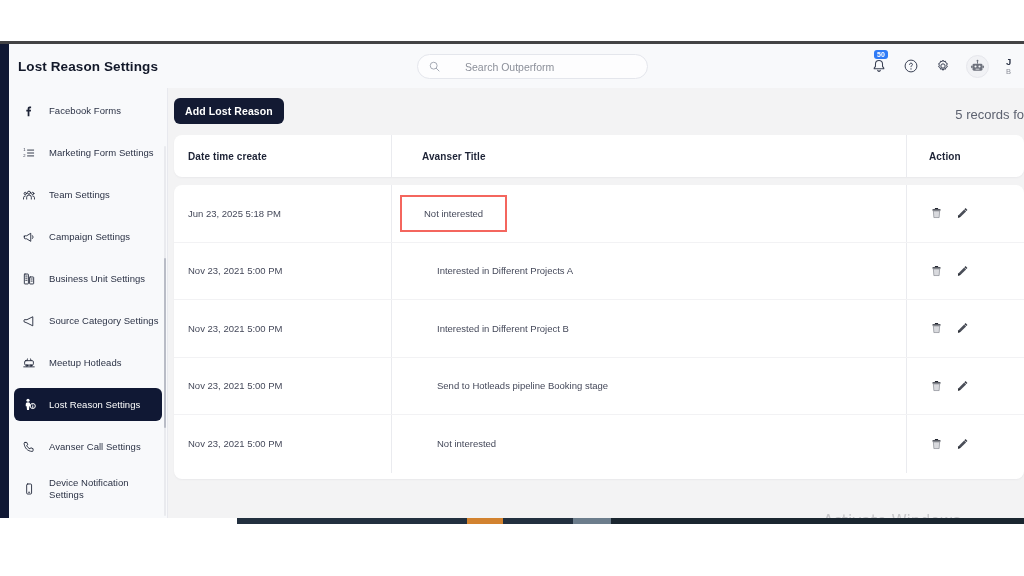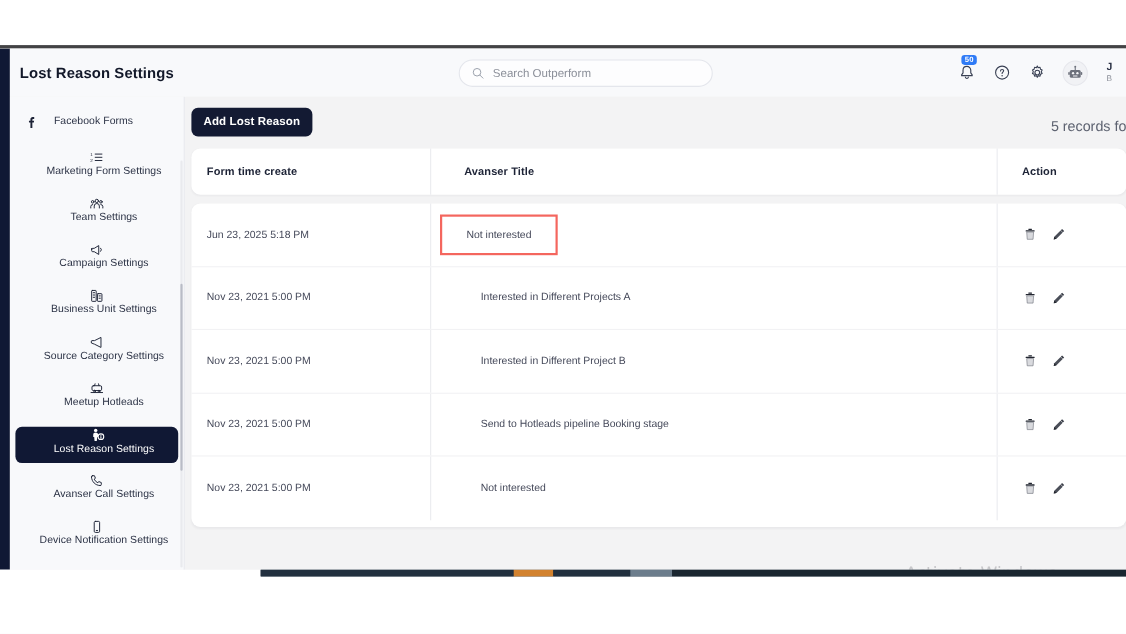--- a/index.html
+++ b/index.html
@@ -45,21 +45,21 @@
   #search-wrap {
     position: absolute; left: 408px; top: 10px;
     width: 231px; height: 25px;
     border: 1px solid #e4e6ec; border-radius: 14px;
     background: #fdfdfe;
     display: flex; align-items: center;
   }
   #search-icon { margin-left: 11px; display: flex; align-items: center; }
   #search-input {
     border: 0; outline: 0; background: transparent;
-    margin-left: 8px; width: 175px;
+    margin-left: 25px; width: 175px;
     font-family: "Liberation Sans", sans-serif;
     font-size: 10.5px; color: #6d7280;
   }
   #search-input::placeholder { color: #8b8f99; }
 
   #topbar-actions {
     position: absolute; right: 0px; top: 0;
     height: 44px; display: flex; align-items: center; gap: 14px;
     padding-right: 4px;
   }
@@ -88,21 +88,21 @@
     border-right: 1px solid #e8e9ee;
     padding-top: 6px;
     overflow: hidden;
   }
   .nav-item {
     display: flex; align-items: center;
     height: 33px; margin: 0 5px 0 5px; padding-left: 8px;
     border-radius: 6px; cursor: pointer;
     position: relative;
   }
-  .nav-item + .nav-item { margin-top: 9px; flex-direction: column; }
+  .nav-item + .nav-item { margin-top: 9px; }
   .nav-icon { width: 22px; min-width: 22px; display: flex; align-items: center; justify-content: flex-start; color: #1d2336; }
   .nav-label {
     font-size: 9.5px; color: #2b3245; line-height: 12px;
     margin-left: 5px; letter-spacing: .05px;
   }
   .nav-item.active { background: #101834; }
   .nav-item.active .nav-label { color: #ffffff; }
   .nav-item.active .nav-icon { color: #ffffff; }
 
   #sidebar-scroll-track {
@@ -376,21 +376,21 @@
     </div>
 
     <div id="main">
 
       <div id="toolbar-row">
         <button id="add-lost-reason">Add Lost Reason</button>
         <div id="records-count">5 records fo</div>
       </div>
 
       <div id="table-head" class="table-card">
-        <div class="col-date th">Form time create</div>
+        <div class="col-date th">Date time create</div>
         <div class="col-reason">
           <span class="th">Avanser Title</span>
         </div>
         <div class="col-action">
           <span class="th">Action</span>
         </div>
       </div>
 
       <div id="table-body" class="table-card">
           <div class="table-row">

